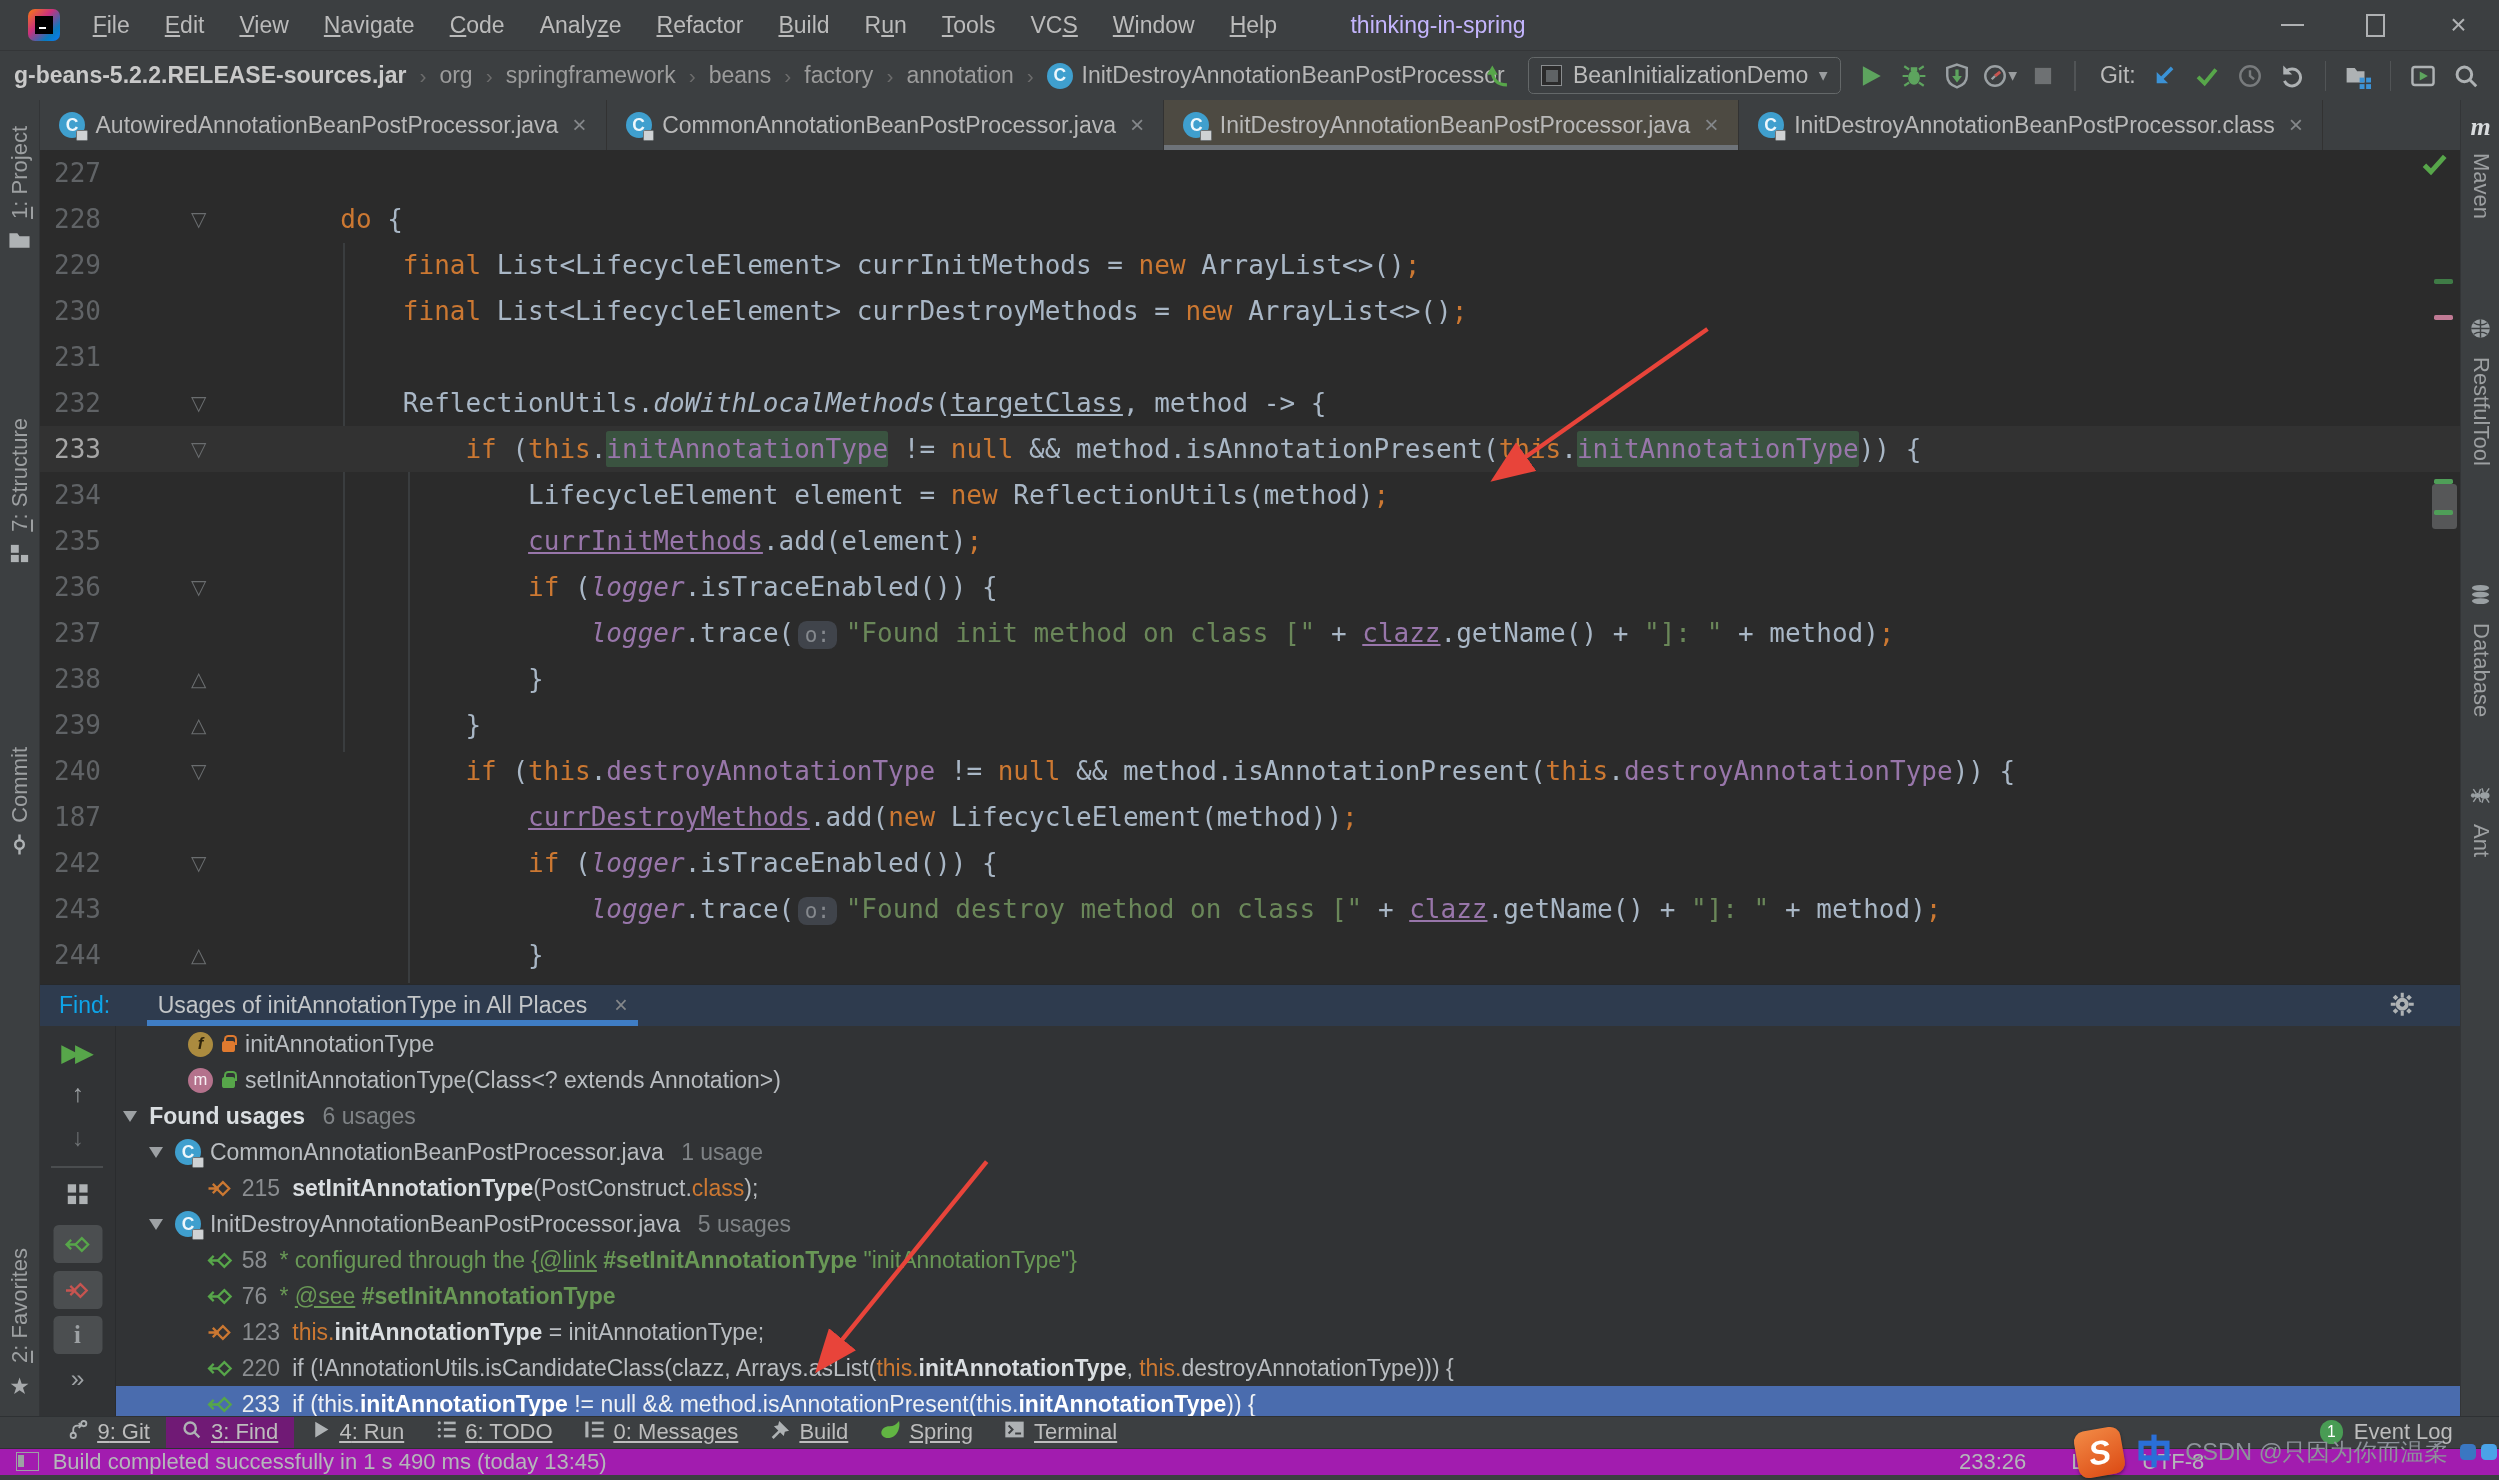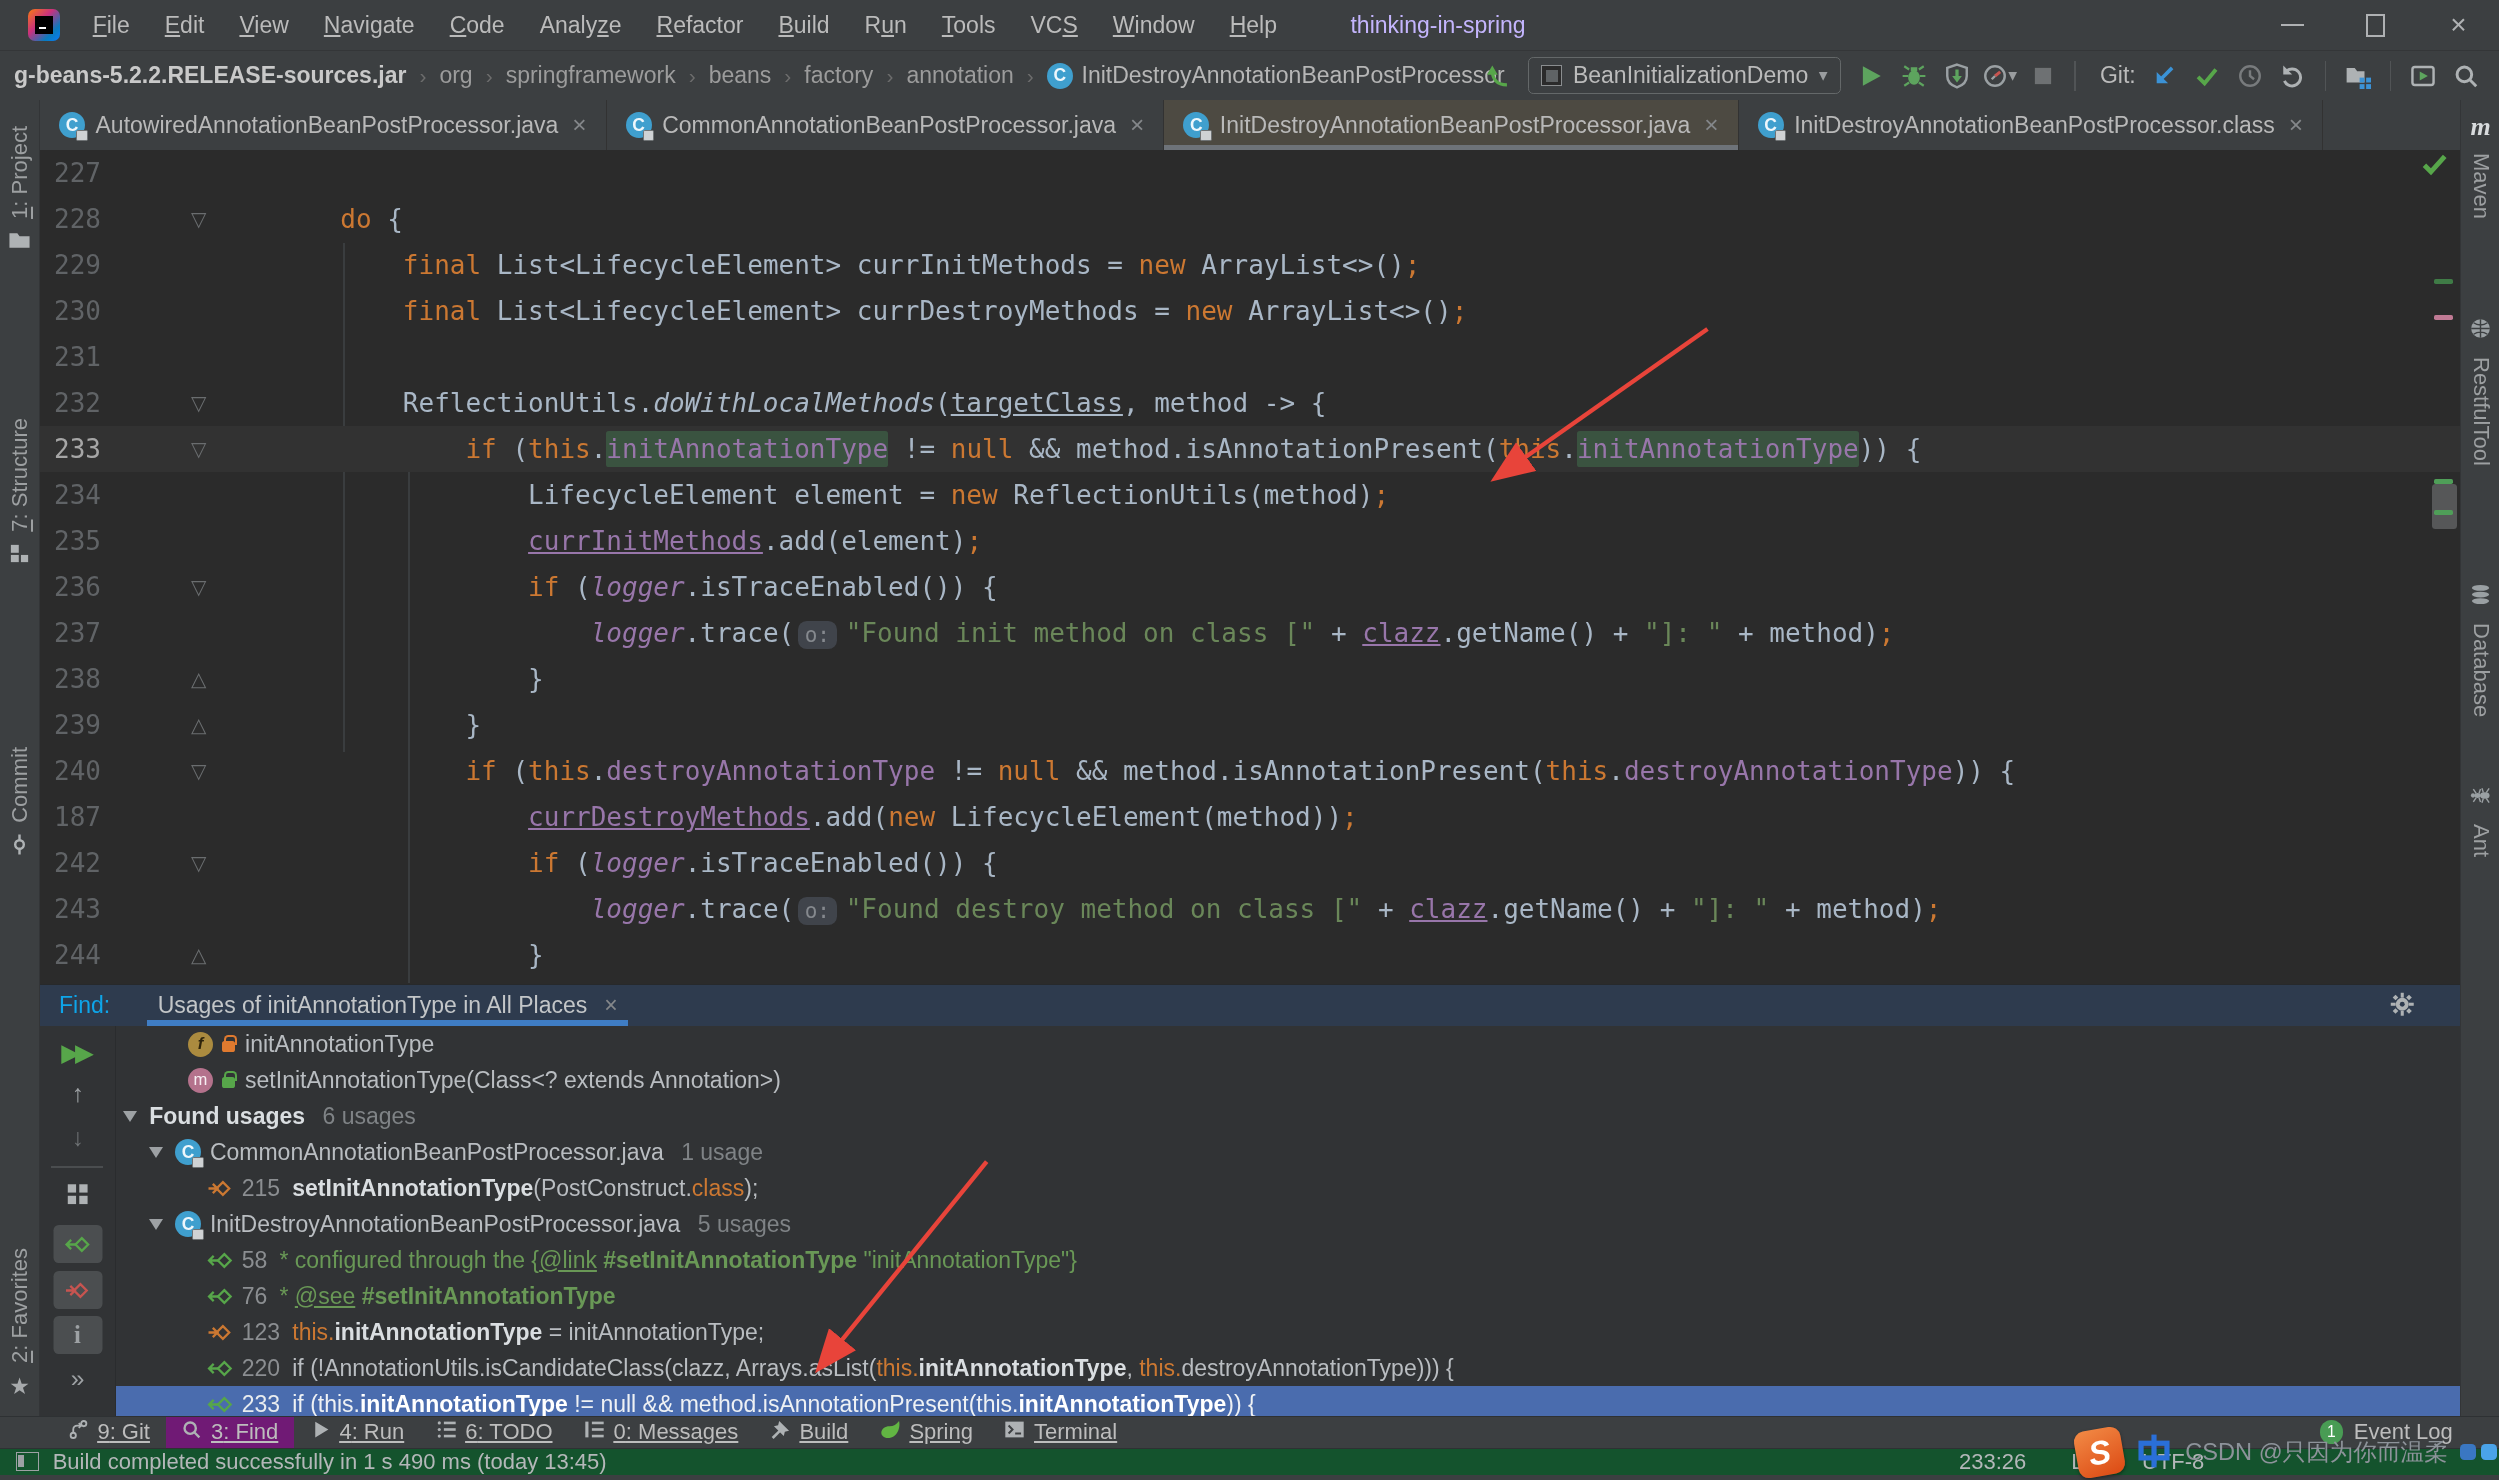--- a/index.html
+++ b/index.html
@@ -79,21 +79,21 @@
   .u { text-decoration:underline; } .it { font-style:italic; }
   .hl { background:#3a5340; border-radius:2.6px; padding:2.6px 0; }
   .inlay { background:#40444b; color:#85898e; border-radius:8.7px; font-size:21px; padding:1.7px 7px; margin:0 8.7px 0 3.5px; }
   .iguide { position:absolute; width:1.7px; background:#3a3d3f; }
   .emark { position:absolute; width:19px; height:5.2px; right:7px; border-radius:1.7px; }
   .ethumb { position:absolute; width:24.5px; right:3.5px; background:rgba(140,143,145,.45); border-radius:3.5px; }
   .echeck { position:absolute; top:1.7px; right:12.2px; }
   
   .findbar { height:42px; background:#2e3b4e; border-top:1.7px solid #27292b; display:flex; align-items:center; position:relative; }
   .find-label { color:#0ea5e9; font-size:23px; margin-left:19px; }
-  .find-tab { position:relative; height:100%; display:flex; align-items:center; gap:17px; margin-left:37px;
+  .find-tab { position:relative; height:100%; display:flex; align-items:center; gap:27px; margin-left:37px;
               padding:0 10.5px; color:#c3c6c8; font-size:23px; }
   .find-tab::after { content:""; position:absolute; left:0; right:0; bottom:0; height:6.1px; background:#3f7dc4; }
   .findbar-right { margin-left:auto; display:flex; align-items:center; gap:23px; margin-right:23px; }
   .findbar-right svg { width:24.5px; height:24.5px; }
   .findbody { flex:1; background:#313335; display:flex; min-height:0; }
   .find-tools { width:75px; position:relative; flex:none; }
   .ftool { position:absolute; left:50%; transform:translateX(-50%); display:flex; align-items:center; justify-content:center; }
   .ftool svg { width:26px; height:23px; }
   .ftool.boxed { width:49px; height:38px; background:#4b4e50; border-radius:5.2px; }
   .ftool-sep { position:absolute; left:10.5px; width:52px; height:1.7px; background:#4a4d4f; }
@@ -125,21 +125,21 @@
   .usage-ico svg { width:26px; height:23px; }
   
   .bottombar { height:31.5px; background:#3c3f41; border-top:1.7px solid #2e3133; display:flex; align-items:stretch;
                padding:0 12.2px 0 52px; font-size:22px; color:#bdbdbd; }
   .bitem { display:flex; align-items:center; gap:8.7px; padding:0 15.7px;text-decoration:underline; }
   .bitem.active { background:#701a75; }
   .bitem svg { width:21px; height:21px; }
   .eventlog { margin-left:auto; display:flex; align-items:center; gap:10.5px; padding-right:35px; }
   .gdot { width:23.6px; height:23.6px; border-radius:50%; background:#499c54; color:#fff; font-size:15.7px;
           display:flex; align-items:center; justify-content:center; }
-  .statusbar { height:27px; background:#14532d; border-top:1.7px solid #2e3133; display:flex; align-items:center;
+  .statusbar { height:27px; background:#a21caf; border-top:1.7px solid #2e3133; display:flex; align-items:center;
                padding:0 15.7px; font-size:22px; color:#b4b7b9; position:relative; }
   .sb-ico { width:23px; height:19px; border:1.7px solid #9da1a4; position:relative; margin-right:14px; flex:none; }
   .sb-ico::after { content:""; position:absolute; left:1.7px; top:1.7px; width:5.2px; height:12.2px; background:#9da1a4; }
   .sb-right { margin-left:auto; display:flex; gap:45px; margin-right:280px; }
   
   .arrows { position:absolute; inset:0; pointer-events:none; z-index:50; }
   .watermark { position:absolute; right:0; bottom:0; height:58px; display:flex; align-items:center; z-index:60; gap:12.2px; padding-right:3.5px; }
   .csdn-s { width:47px; height:47px; background:linear-gradient(160deg,#f28a45,#dc4a14); border-radius:10.5px;
             transform:rotate(-10deg); display:flex; align-items:center; justify-content:center;
             color:#fff; font-weight:bold; font-style:italic; font-size:33px; box-shadow:0 1.7px 3.5px rgba(0,0,0,.4); }

